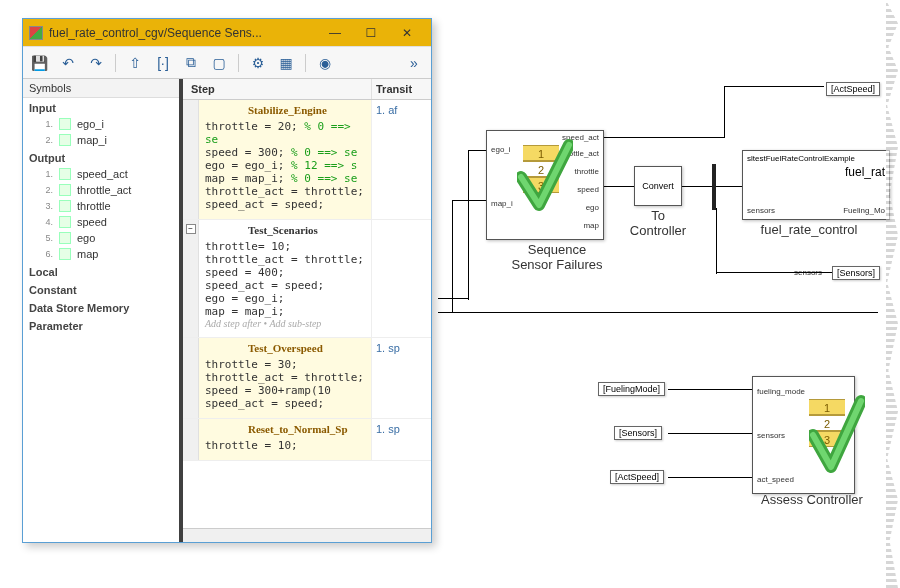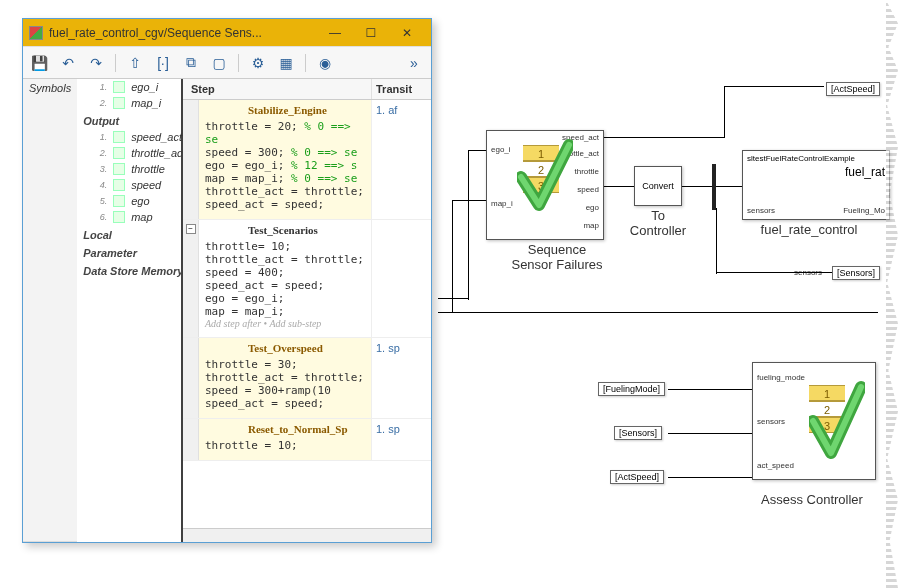--- a/index.html
+++ b/index.html
@@ -64,25 +64,24 @@
   }
   .tsep { width: 1px; height: 18px; background: #ccc; margin: 0 2px; }
 
   .body {
     flex: 1;
     display: flex;
     overflow: hidden;
   }
   .symbols-pane {
     width: 160px;
-    border-right: 2px solid #404040;
+    border-right: 4px solid #404040;
     background: #fff;
     display: flex;
-    flex-direction: row;
-    font-style: italic;
+    flex-direction: column;
   }
   .pane-header {
     padding: 3px 6px;
     border-bottom: 1px solid #ddd;
     background: #f3f3f3;
     font-size: 11px;
     color: #333;
   }
   .sym-group { padding: 4px 6px 2px; color: #444; font-weight: 600; font-size: 11px; }
   .sym-item {
@@ -233,20 +232,21 @@
     <div class="tbtn">⚙</div>
     <div class="tbtn">▦</div>
     <span class="tsep"></span>
     <div class="tbtn">◉</div>
     <div class="tbtn" style="margin-left:auto">»</div>
   </div>
   <div class="body">
     <div class="symbols-pane">
       <div class="pane-header">Symbols</div>
       <div id="symbols-body">
+          <div class="sym-group">Input</div>
           <div class="sym-item">
             <span class="sym-num">1.</span>
             <span class="sym-icon"></span>
             <span>ego_i</span>
           </div>
           <div class="sym-item">
             <span class="sym-num">2.</span>
             <span class="sym-icon"></span>
             <span>map_i</span>
           </div>
@@ -275,22 +275,23 @@
             <span class="sym-num">5.</span>
             <span class="sym-icon"></span>
             <span>ego</span>
           </div>
           <div class="sym-item">
             <span class="sym-num">6.</span>
             <span class="sym-icon"></span>
             <span>map</span>
           </div>
           <div class="sym-group">Local</div>
+          <div class="sym-group">Constant</div>
+          <div class="sym-group">Data Store Memory</div>
           <div class="sym-group">Parameter</div>
-          <div class="sym-group">Data Store Memory</div>
         </div>
     </div>
     <div class="steps-pane">
       <div class="steps-header">
         <div class="col-step">Step</div>
         <div class="col-trans">Transit</div>
       </div>
       <div class="steps-body" id="steps-body">
           <div class="step-item">
             <div class="step-bar"></div>
@@ -373,21 +374,21 @@
   <div class="wire wire-v" style="left:278px; top:186px; height:66px;"></div>
 
   <div class="tag" style="left:160px; top:360px;">[FuelingMode]</div>
   <div class="tag" style="left:176px; top:404px;">[Sensors]</div>
   <div class="tag" style="left:172px; top:448px;">[ActSpeed]</div>
 
   <div class="wire wire-h" style="left:230px; top:367px; width:84px;"></div>
   <div class="wire wire-h" style="left:230px; top:411px; width:84px;"></div>
   <div class="wire wire-h" style="left:230px; top:455px; width:84px;"></div>
 
-  <div class="block" style="left:314px; top:340px; width:124px; height:118px;">
+  <div class="block" style="left:314px; top:354px; width:103px; height:118px;">
     <span class="port-label" style="left:4px; top:10px">fueling_mode</span>
     <span class="port-label" style="left:4px; top:54px">sensors</span>
     <span class="port-label" style="left:4px; top:98px">act_speed</span>
     <div class="check-table" style="left:56px; top:22px;">
       <div class="ct-row y">1</div>
       <div class="ct-row w">2</div>
       <div class="ct-row y">3</div>
     </div>
     <svg class="check" style="left:56px; top:14px;" width="56" height="90" viewBox="0 0 56 90">
       <path d="M4 44 L22 76 L52 10" stroke="#3fa63f" stroke-width="12" fill="none" stroke-linecap="round" stroke-linejoin="round"></path>

